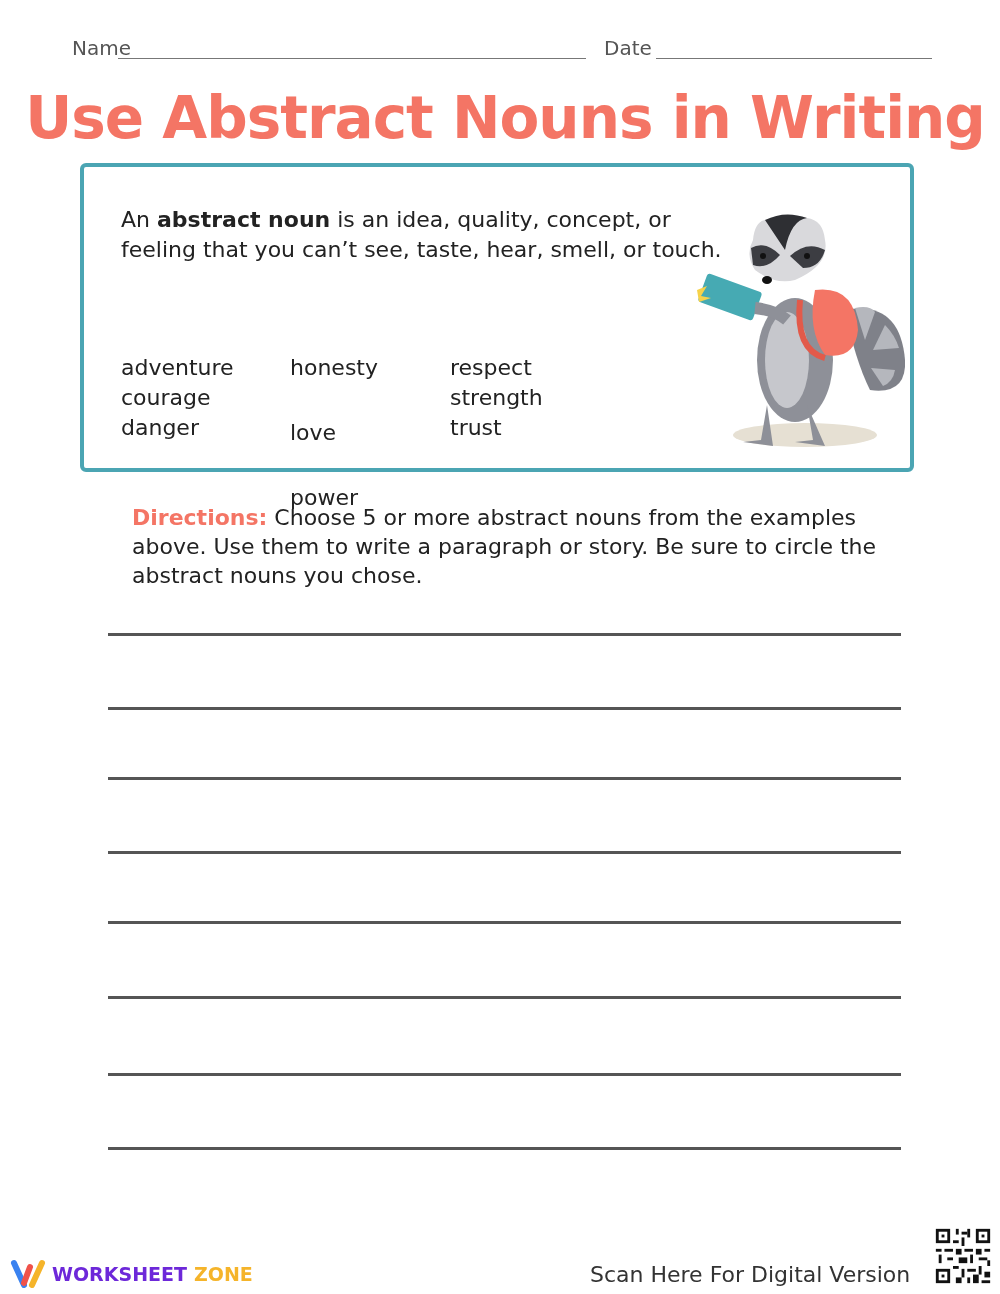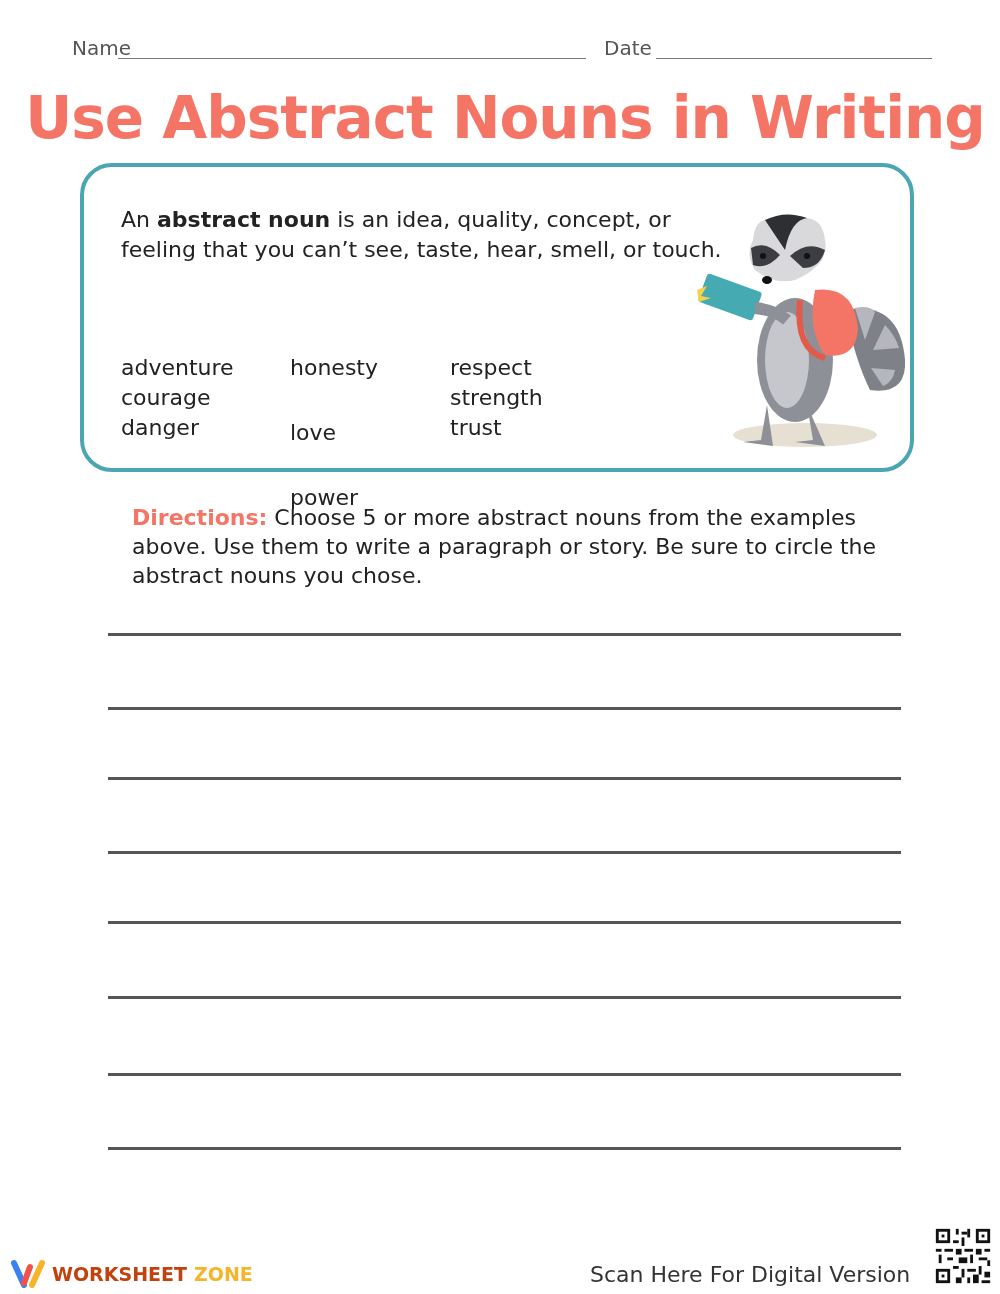--- a/index.html
+++ b/index.html
@@ -7,32 +7,32 @@
          font-family: "DejaVu Sans", sans-serif; color: #2a2a2a; }
   .header-line { position: absolute; top: 36px; left: 56px; right: 68px; height: 30px; font-size: 20px; color: #555; }
   .hl-name { position: absolute; left: 16px; top: 0; }
   .name-blank { position: absolute; left: 62px; width: 468px; top: 22px; border-bottom: 1.5px solid #777; }
   .hl-date { position: absolute; left: 548px; top: 0; }
   .date-blank { position: absolute; left: 600px; width: 276px; top: 22px; border-bottom: 1.5px solid #777; }
   .title { position: absolute; top: 84px; left: 0; width: 1010px; text-align: center;
            font-family: "DejaVu Sans", sans-serif; font-weight: bold; font-size: 58px;
            color: #f47565; letter-spacing: -1px; }
   .infobox { position: absolute; left: 80px; top: 163px; width: 834px; height: 309px;
-             border: 4px solid #4ba5b3; border-radius: 32px; box-sizing: border-box; padding-left: 16px; }
+             border: 4px solid #4ba5b3; border-radius: 6px; box-sizing: border-box; padding-left: 16px; }
   .def { position: absolute; left: 37px; top: 38px; width: 620px; font-size: 22px; line-height: 30px; color: #222; }
   .ex-intro { position: absolute; left: 37px; top: 124px; font-size: 22px; color: #222; }
   .nouns { position: absolute; left: 37px; top: 186px; display: flex; }
   .ncol { display: flex; flex-direction: column; font-size: 22px; line-height: 30px; color: #222; }
   .ncol.c0 { width: 169px; } .ncol.c1 { width: 169px; } .ncol.c2 { width: 160px; gap: 35px; } .ncol.c3 { width: 120px; }
   .raccoon { position: absolute; left: 695px; top: 210px; width: 220px; height: 245px; }
   .directions { position: absolute; left: 132px; top: 503px; width: 760px; font-size: 22px; line-height: 29px; color: #222; }
   .dir-label { color: #f47565; font-weight: bold; }
   .wline { position: absolute; left: 108px; width: 793px; height: 0; border-top: 3px solid #555; }
   .footer-logo { position: absolute; left: 10px; top: 1258px; height: 32px; display: flex; align-items: center; }
-  .logo-text1 { color: #c2410c; font-weight: bold; font-size: 19px; margin-left: 6px; text-align: center; }
+  .logo-text1 { color: #6d28d9; font-weight: bold; font-size: 19px; margin-left: 6px; text-align: center; }
   .logo-text2 { color: #f5b42a; font-weight: bold; font-size: 19px; margin-left: 7px; }
   .scan { position: absolute; left: 590px; top: 1262px; font-size: 22px; color: #333; }
   .qr { position: absolute; left: 933px; top: 1226px; width: 60px; height: 60px; }
 </style>
 </head>
 <body>
 
 <div class="header-line">
   <span class="hl-name">Name</span>
   <div class="name-blank"></div>

